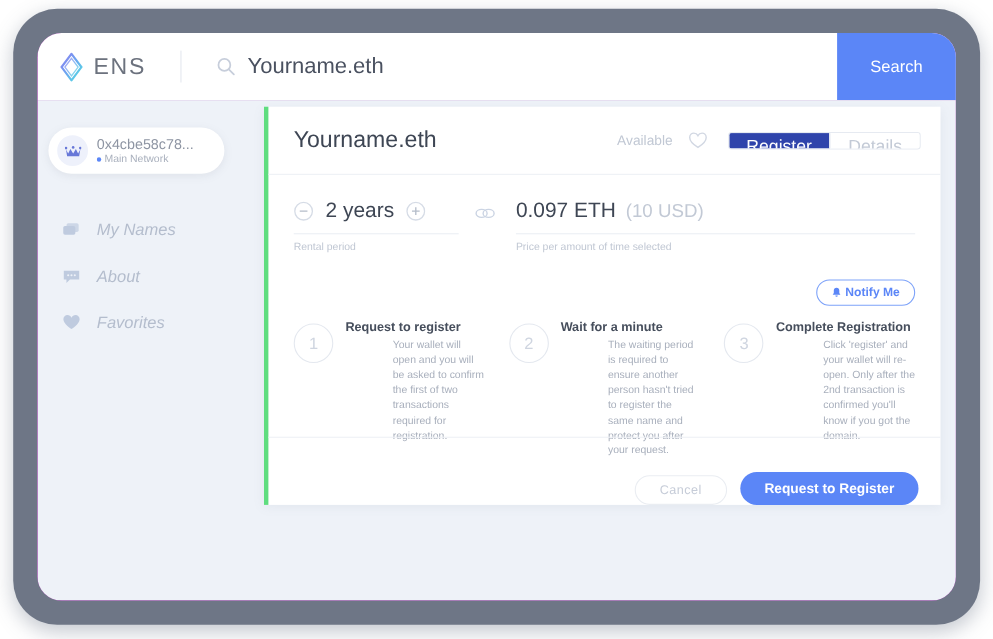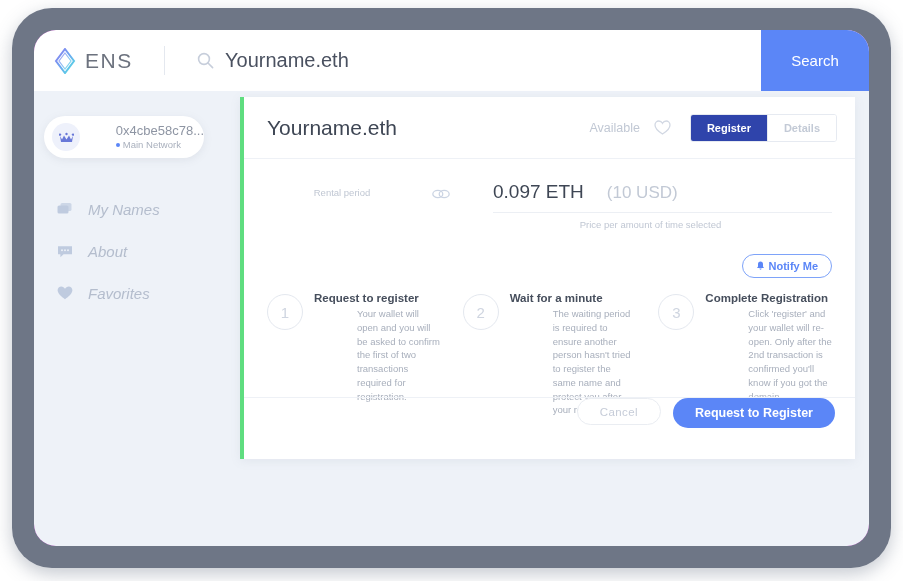--- a/index.html
+++ b/index.html
@@ -117,21 +117,20 @@
     width: 160px;
     height: 42px;
     background: #ffffff;
     border-radius: 21px;
     display: flex;
     align-items: center;
     padding-left: 8px;
     box-sizing: border-box;
     box-shadow: 0 2px 8px rgba(120,132,150,.13);
     cursor: pointer;
-    justify-content: space-between;
   }
   .avatar {
     width: 28px; height: 28px;
     border-radius: 50%;
     background: #eef1fb;
     display: flex; align-items: center; justify-content: center;
     flex: none;
   }
   .acct-text { margin-left: 8px; line-height: 1.15; overflow: hidden;}
   .acct-addr {
@@ -194,27 +193,27 @@
     margin-right: 13px;
   }
   .heart-btn { width: 19px; height: 19px; margin-right: 18px; cursor: pointer; display:block;}
   .tabs {
     display: flex;
     border-radius: 3px;
     overflow: hidden;
     border: 1px solid #e6eaf1;
   }
   .tab {
-    font-size: 11px;
+    font-size: 16px;
     padding: 0 16px;
-    height: 26px;
+    height: 14px;
     line-height: 26px;
     background: #ffffff;
     color: #c3cad6;
-    font-weight: bold;
+    font-weight: normal;
     cursor: pointer;
     border-left: 1px solid #e6eaf1;
     white-space: nowrap;
   }
   .tab:first-child { border-left: none; }
   .tab.active {
     background: #2f44ab;
     color: #ffffff;
   }
 
@@ -234,31 +233,29 @@
   }
   .step-btn { width: 18px; height: 18px; cursor: pointer; display:block; flex:none;}
   .years {
     font-size: 19px;
     color: #3e4654;
   }
   .field-cap {
     font-size: 9.5px;
     color: #c0c7d3;
     margin-top: 6px;
-    text-align: center;
   }
   .chain-icon { width: 20px; height: 20px; margin: 3px 18px 0 14px; display:block; flex:none;}
   .price-block { flex: 1; }
   .price-line {
     border-bottom: 1px solid #eceff4;
     padding-bottom: 9px;
     display: flex;
     align-items: baseline;
-    gap: 23px;
-    margin-left: 24px;
+    gap: 9px;
   }
   .price-eth { font-size: 19px; color: #3e4654; }
   .price-usd { font-size: 17px; color: #c2c9d5; }
 
   
   .steps-head {
     padding: 24px 23px 0 23px;
     display: flex;
     align-items: flex-start;
   }
@@ -322,21 +319,21 @@
     line-height: 1.45;
     margin-left: 43px;
   }
 
   .card-foot {
     position: absolute;
     left: 0; right: 0; bottom: 0;
     height: 62px;
     border-top: 1px solid #eef1f6;
     display: flex;
-    align-items: flex-start;
+    align-items: flex-end;
     justify-content: flex-end;
     gap: 12px;
     padding-right: 20px;
     box-sizing: border-box;
   }
   .btn-cancel {
     border: 1px solid #eaedf2;
     background: #ffffff;
     border-radius: 16px;
     height: 27px;
@@ -448,20 +445,32 @@
             <path d="M9.5 16 C9.5 16 2 11.4 2 7 C2 4.6 3.8 3 5.8 3 C7.3 3 8.8 4 9.5 5.3 C10.2 4 11.7 3 13.2 3 C15.2 3 17 4.6 17 7 C17 11.4 9.5 16 9.5 16 Z" fill="none" stroke="#d2d8e3" stroke-width="1.3"></path>
           </svg>
           <div class="tabs">
             <div class="tab active">Register</div>
             <div class="tab">Details</div>
           </div>
         </div>
 
         <div class="price-row">
           <div class="rental-block">
+            <div class="rental-line">
+              <svg class="step-btn" viewBox="0 0 18 18">
+                <circle cx="9" cy="9" r="8" fill="none" stroke="#d6dce6" stroke-width="1.2"></circle>
+                <line x1="5.5" y1="9" x2="12.5" y2="9" stroke="#b4bcc9" stroke-width="1.2"></line>
+              </svg>
+              <span class="years">2 years</span>
+              <svg class="step-btn" viewBox="0 0 18 18">
+                <circle cx="9" cy="9" r="8" fill="none" stroke="#d6dce6" stroke-width="1.2"></circle>
+                <line x1="5.5" y1="9" x2="12.5" y2="9" stroke="#b4bcc9" stroke-width="1.2"></line>
+                <line x1="9" y1="5.5" x2="9" y2="12.5" stroke="#b4bcc9" stroke-width="1.2"></line>
+              </svg>
+            </div>
             <div class="field-cap">Rental period</div>
           </div>
 
           <svg class="chain-icon" viewBox="0 0 22 14">
             <ellipse cx="7.5" cy="7" rx="5.5" ry="4" fill="none" stroke="#cbd4e3" stroke-width="1.4"></ellipse>
             <ellipse cx="14.5" cy="7" rx="5.5" ry="4" fill="none" stroke="#cbd4e3" stroke-width="1.4"></ellipse>
           </svg>
 
           <div class="price-block">
             <div class="price-line">

